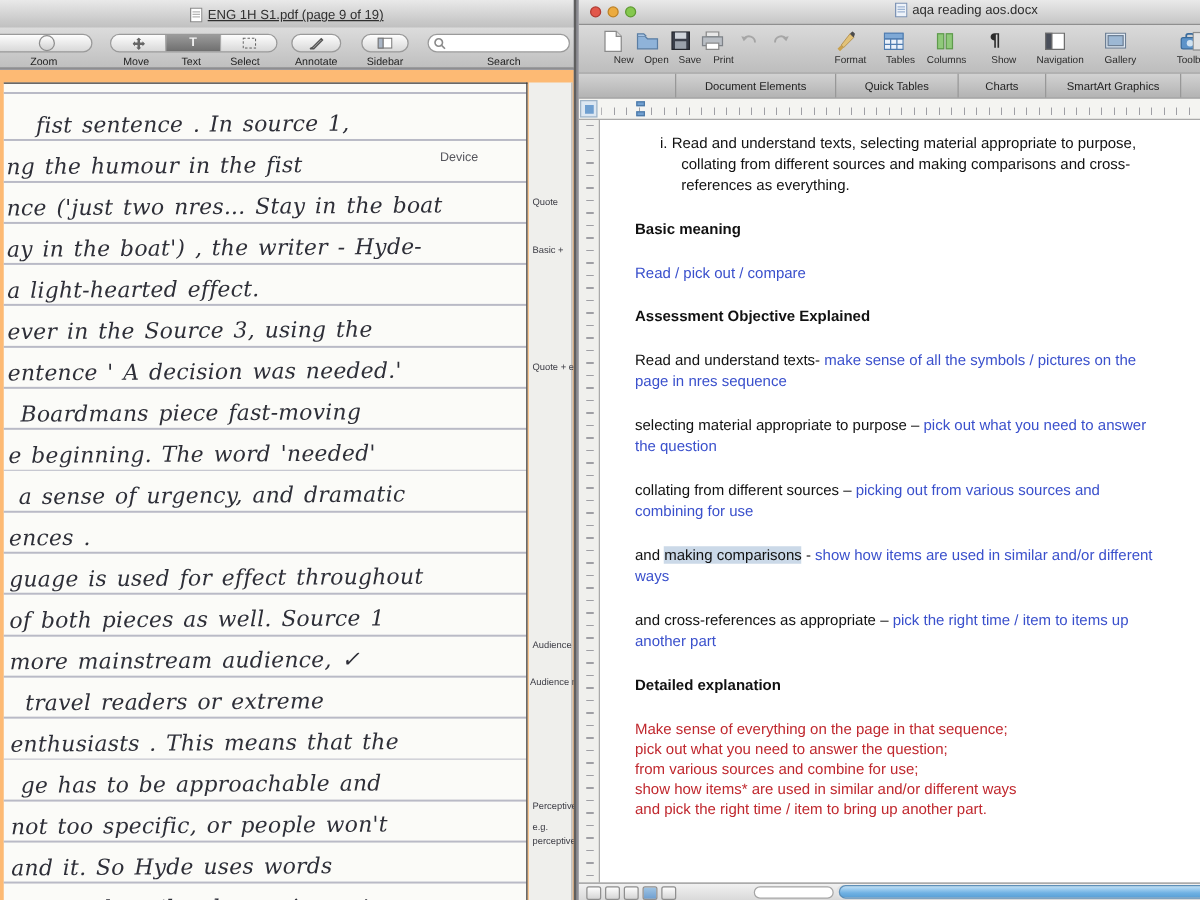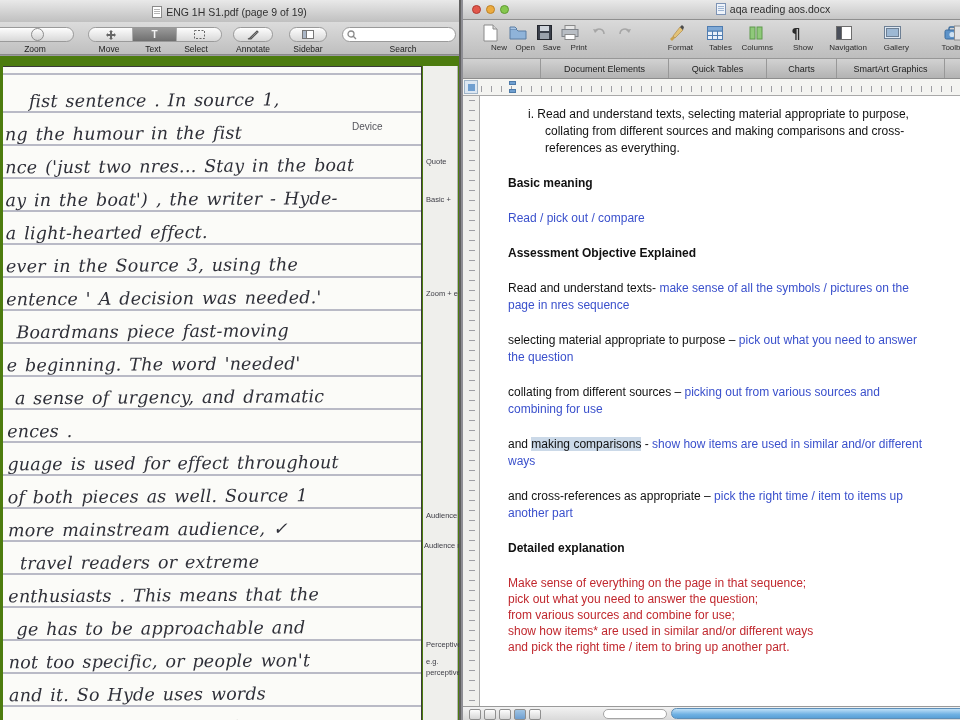--- a/index.html
+++ b/index.html
@@ -3,41 +3,41 @@
 <meta charset="utf-8">
 <style>
   * { margin:0; padding:0; box-sizing:border-box; }
   html,body { width:960px; height:720px; overflow:hidden; background:#555; font-family:"Liberation Sans", sans-serif; }
   #screen { position:relative; width:960px; height:720px; overflow:hidden; background:#8e8e94; }
 
   
   .titlebar { position:absolute; left:0; right:0; top:0; height:25px;
     background:linear-gradient(#e9e9e9,#c9c9c9 70%,#bdbdbd);
     border-bottom:1px solid #8f8f8f; display:flex; align-items:center; justify-content:center;
-    font-size:10.5px; color:#303030; }
+    font-size:10.5px; color:#303030;text-decoration:underline; }
   .titlebar .ttl { display:flex; align-items:center; gap:4px; }
 
   
   #pdf-window { position:absolute; left:0; top:0; width:461px; height:720px;
     background:#9a9aa0; border-right:2px solid #5f5f5f; overflow:hidden; }
   #pdf-toolbar { position:absolute; left:0; right:0; top:22px; height:33px;
     background:linear-gradient(#dcdcdc,#bfbfbf); border-bottom:1px solid #8a8a8a; }
   .cap { position:absolute; top:5px; height:15px; border:1px solid #9a9a9a; border-radius:8px;
     background:linear-gradient(#fdfdfd,#d8d8d8); box-shadow:0 1px 0 rgba(255,255,255,.6) inset; }
   .tool-label { position:absolute; top:22px; font-size:8.5px; color:#222; text-align:center; width:60px; }
   .seg { position:absolute; top:5px; height:15px; display:flex; border:1px solid #9a9a9a; border-radius:8px; overflow:hidden; }
   .seg > div { width:44px; height:100%; background:linear-gradient(#fdfdfd,#d8d8d8);
     border-right:1px solid #aaa; display:flex; align-items:center; justify-content:center; }
   .seg > div:last-child { border-right:none; }
   .seg > div.sel { background:linear-gradient(#9a9a9a,#6f6f6f); }
   .knob { position:absolute; width:13px; height:13px; border-radius:50%;
     background:linear-gradient(#fff,#cfcfcf); border:1px solid #8d8d8d; top:0px; }
   #pdf-search-field { position:absolute; top:5px; left:342px; width:114px; height:15px;
     background:#fff; border:1px solid #9a9a9a; border-radius:8px; }
-  #pdf-content { position:absolute; left:0; right:0; top:56px; bottom:0; background:#4d7c0f; }
+  #pdf-content { position:absolute; left:0; right:0; top:56px; bottom:0; background:#fdba74; }
 
   #exam-page { position:absolute; left:3px; top:10px; width:419px; height:700px;
     background:#fbfbf8; border:1px solid #3a3a3a; border-left:none;
     background-image:repeating-linear-gradient(to bottom, transparent 0 31.5px, #b9bac6 31.5px 33px);
     background-position:0 13px; }
   #handwriting { position:absolute; left:4px; top:13px; right:26px; transform:rotate(-.4deg); }
   .hw-line { height:33px; display:flex; align-items:flex-end; padding-bottom:3px;
     font-family:"DejaVu Serif", serif; font-style:italic; font-size:17.5px;
     color:#2e2f38; letter-spacing:.2px; word-spacing:2px; white-space:nowrap; overflow:visible; }
   #device-label { position:absolute; left:349px; top:54px; font-size:10px; color:#55555c; }
@@ -214,21 +214,21 @@
           <div class="hw-line">not too specific, or people won't</div>
           <div class="hw-line">and it. So Hyde uses words</div>
           <div class="hw-line">ear' to describe the equipment</div>
         </div>
         <span id="device-label">Device</span>
       </div>
 
       <div id="annot-gutter">
         <span class="gnote" style="top:91px;">Quote</span>
         <span class="gnote" style="top:129px;">Basic +</span>
-        <span class="gnote" style="top:223px;">Zoom + e</span>
+        <span class="gnote" style="top:223px;">Quote + e</span>
         <span class="gnote" style="top:445px;">Audience</span>
         <span class="gnote" style="top:475px; left:1px;">Audience notes</span>
         <span class="gnote" style="top:574px;">Perceptive</span>
         <span class="gnote" style="top:591px;">e.g.</span>
         <span class="gnote" style="top:602px;">perceptive</span>
       </div>
     </div>
   </section>
 
   <section id="word-window">

